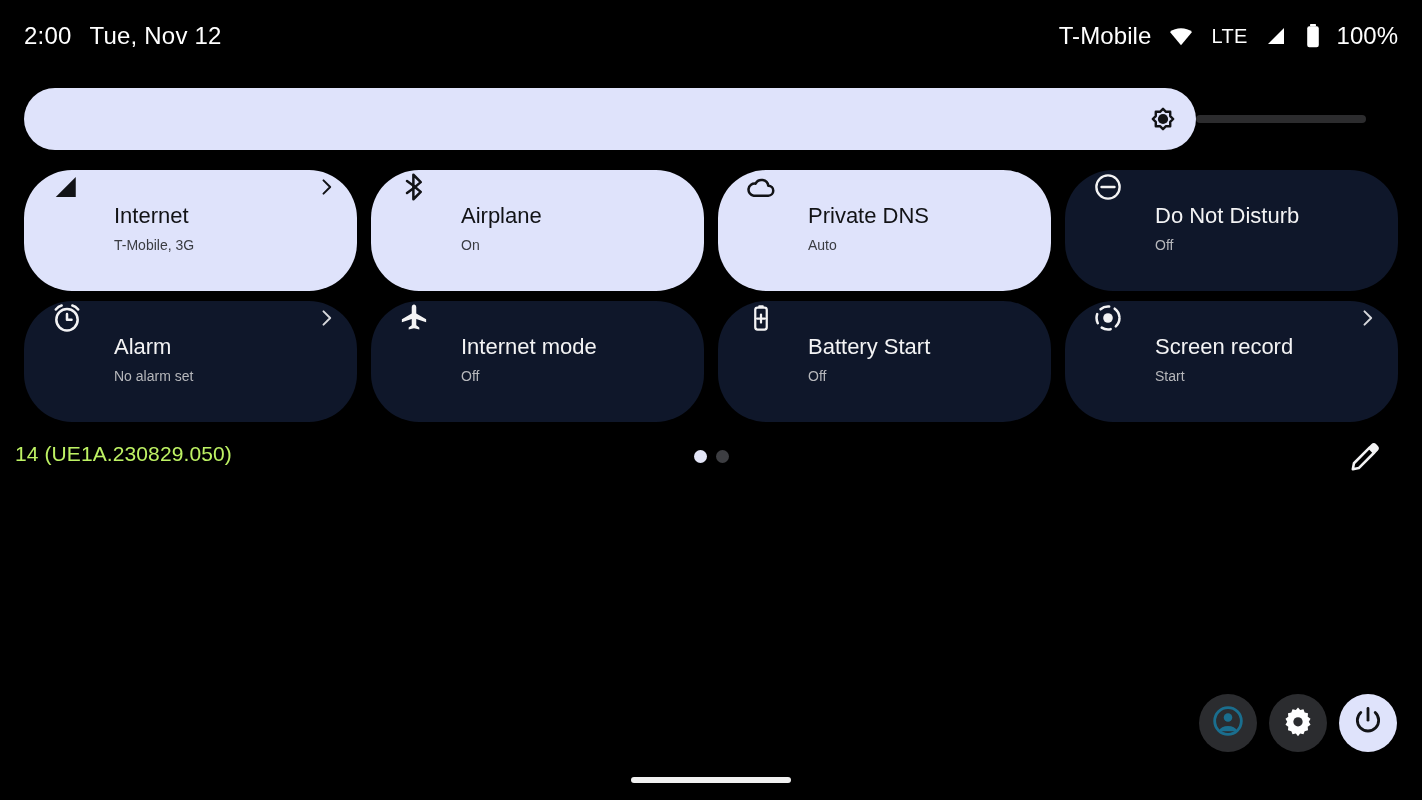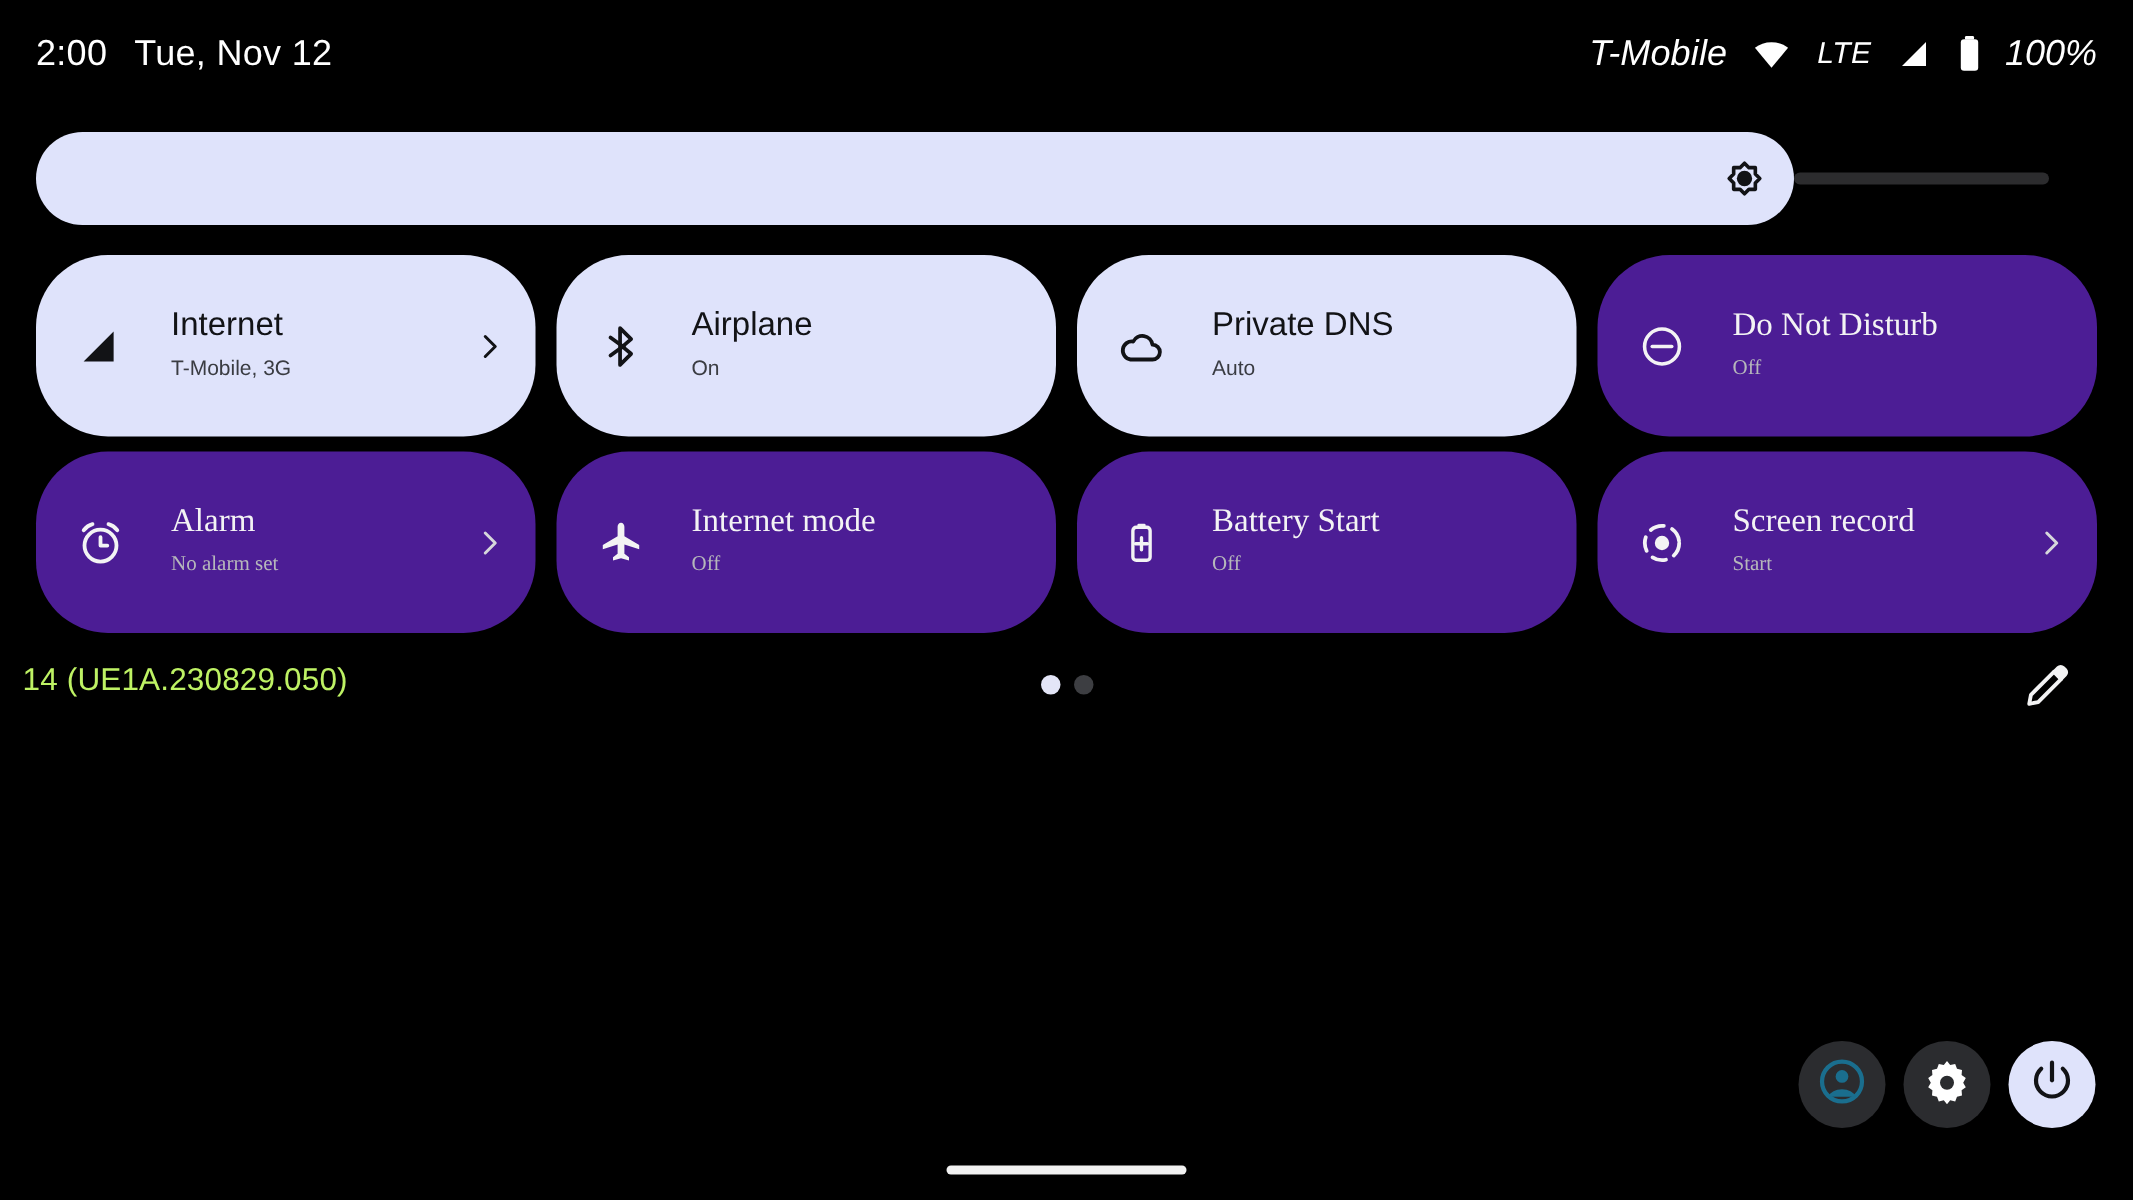--- a/index.html
+++ b/index.html
@@ -41,21 +41,20 @@
   }
   .status-date {
     color: #ffffff;
     font-size: 24px;
     letter-spacing: 0.2px;
   }
   .status-right {
     display: flex;
     align-items: center;
     gap: 16px;
-    font-style: italic;
   }
   .status-carrier {
     color: #ffffff;
     font-size: 24px;
     letter-spacing: 0.1px;
   }
   .status-lte {
     color: #ffffff;
     font-size: 20px;
     letter-spacing: 0.3px;
@@ -117,26 +116,25 @@
     display: grid;
     grid-template-columns: repeat(4, 1fr);
     grid-auto-rows: 121px;
     column-gap: 14px;
     row-gap: 10px;
   }
   .tile {
     position: relative;
     border-radius: 48px;
     display: flex;
-    align-items: center;
     padding: 0 20px 0 26px;
     overflow: hidden;
   }
   .tile.active { background: #dfe3fb; }
-  .tile.inactive { background: #4c1d95; font-family: Liberation Serif, serif; }
+  .tile.inactive { background: #0f172a; }
 
   .tile-icon {
     flex: 0 0 auto;
     width: 34px;
     height: 34px;
     display: flex;
     align-items: center;
     justify-content: center;
     margin-right: 30px;
   }

